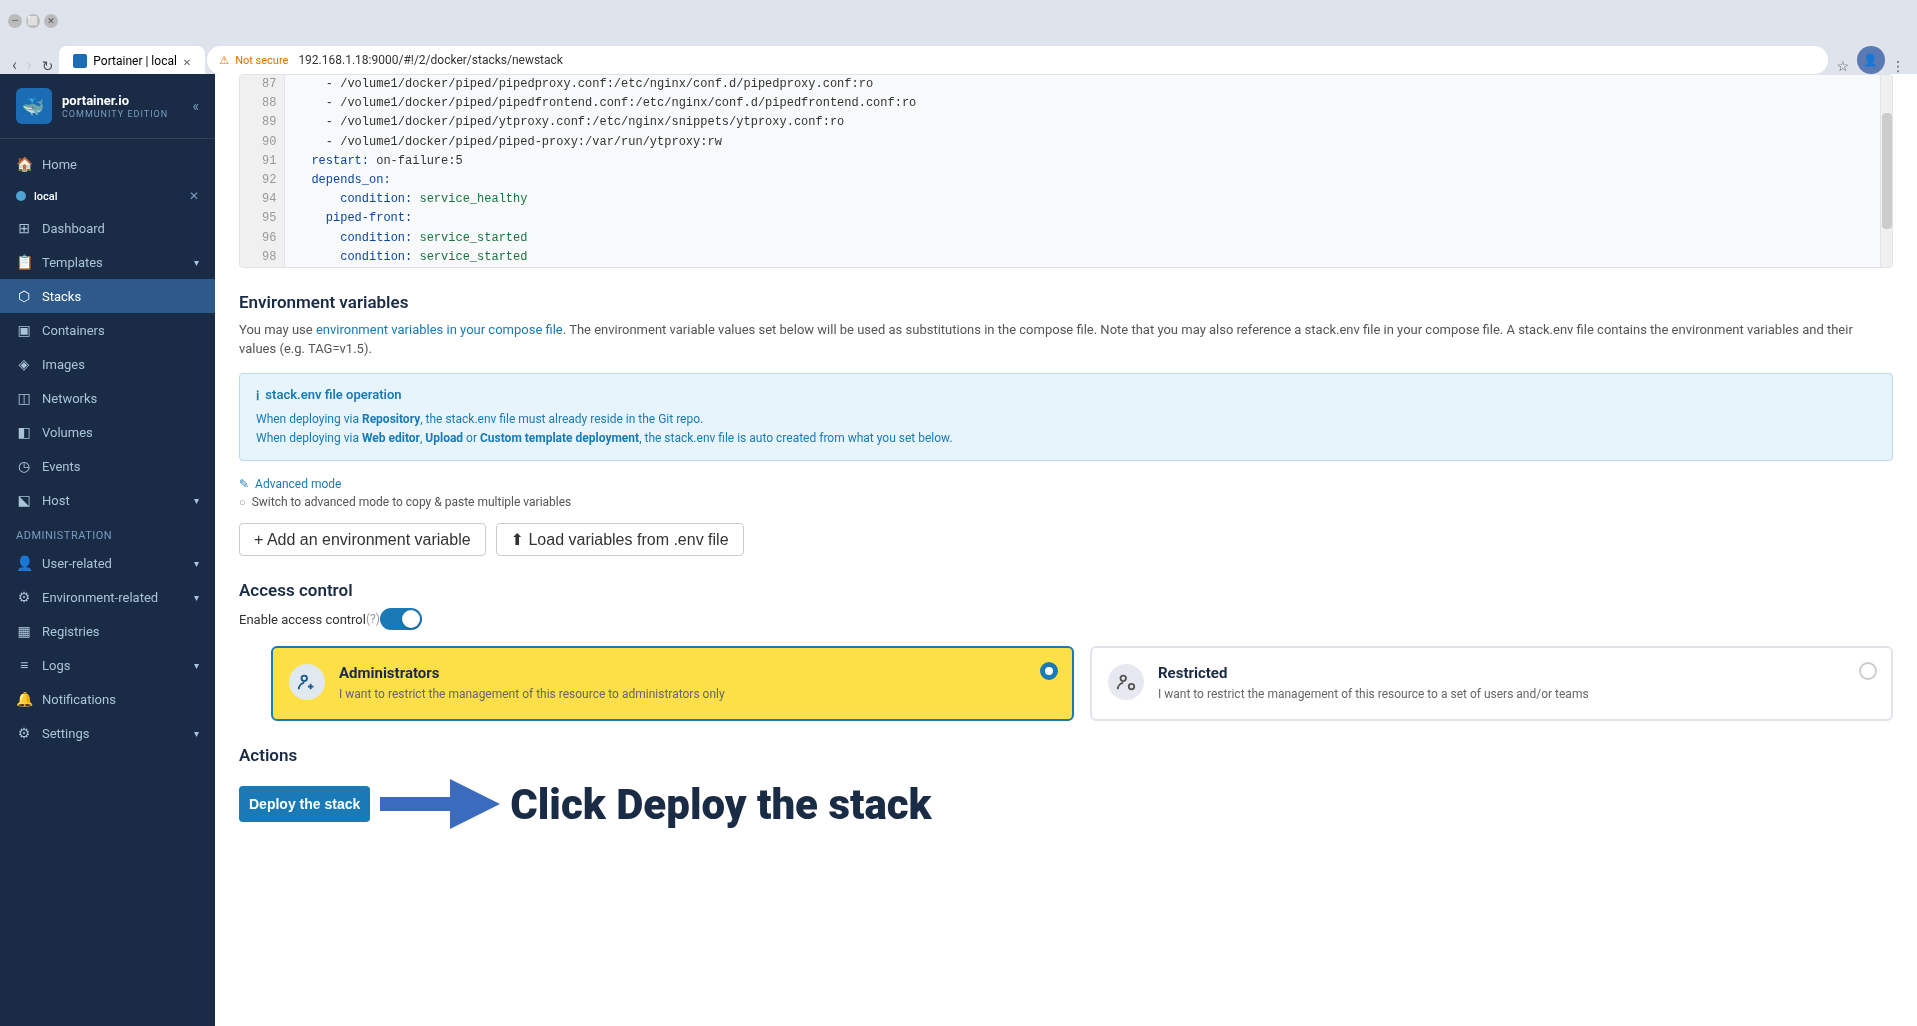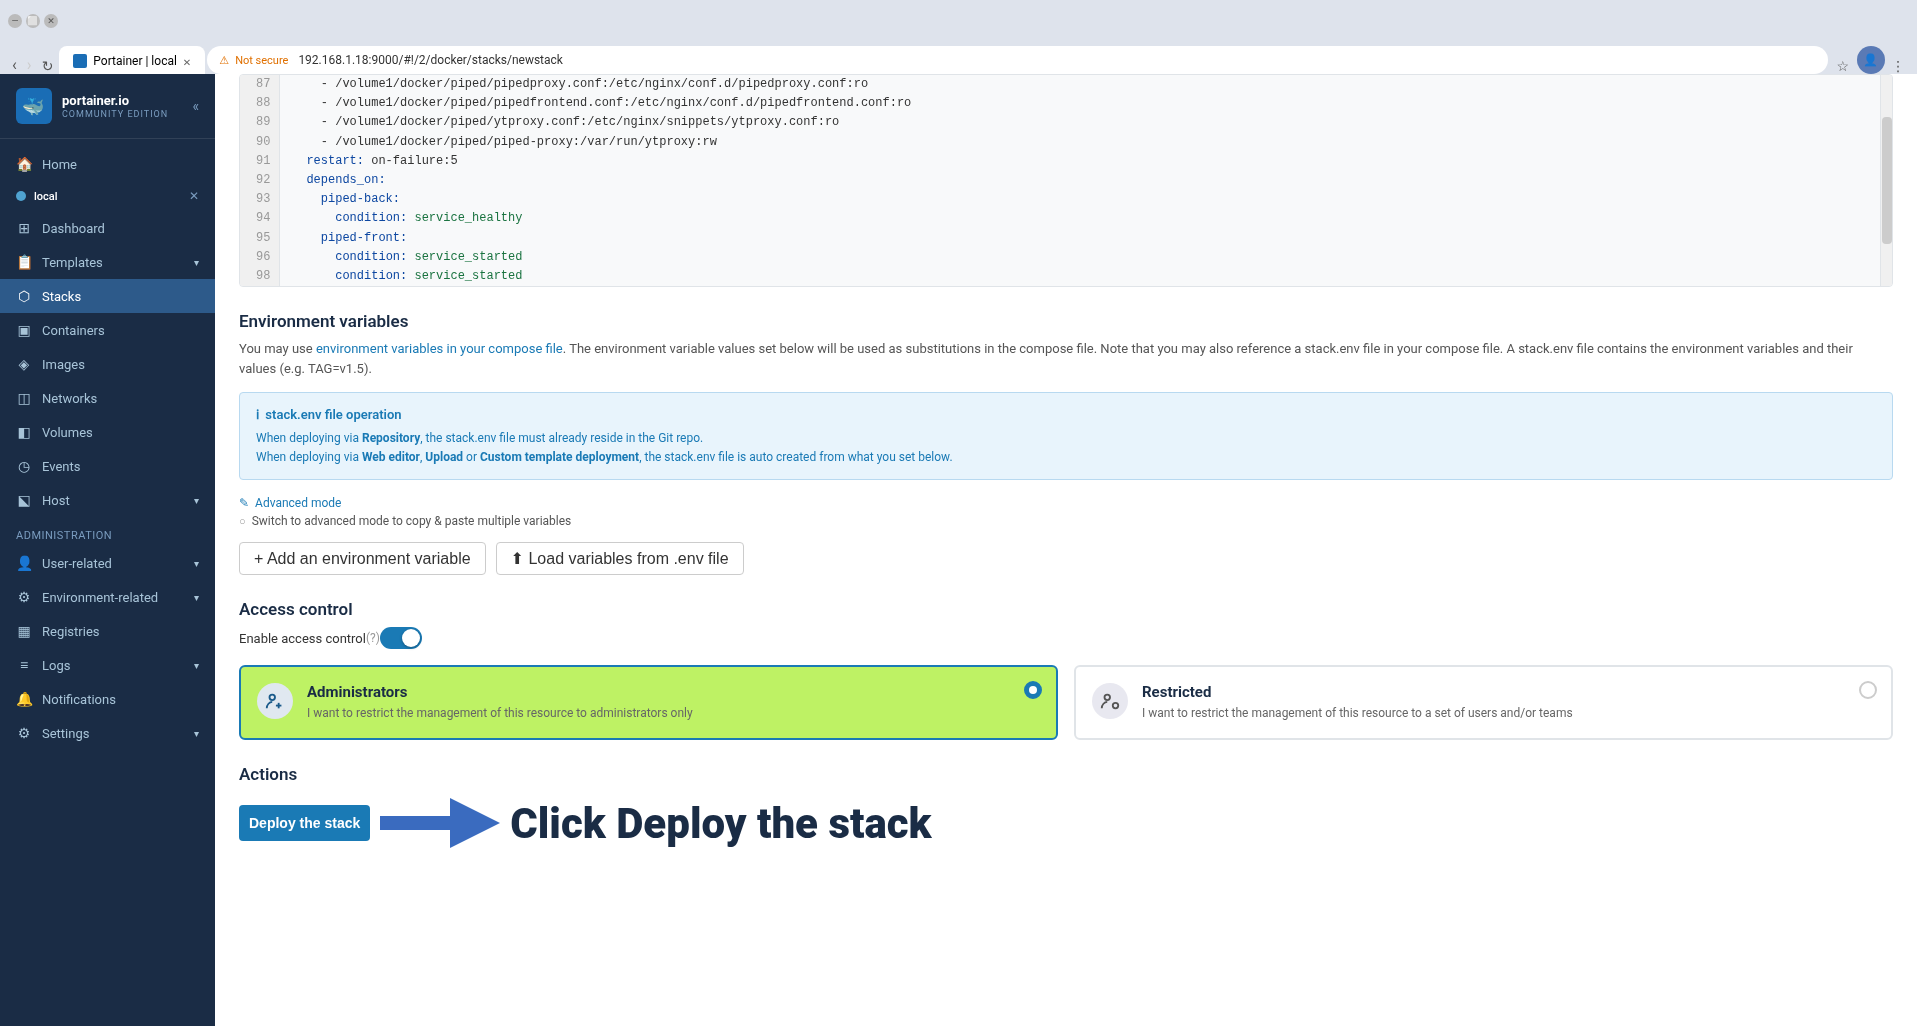--- a/index.html
+++ b/index.html
@@ -40,21 +40,21 @@
 
     .sidebar-section-label { font-size: 11px; color: #7a9cbf; padding: 12px 16px 4px; text-transform: uppercase; letter-spacing: 0.5px; }
 
     
     .main { flex: 1; overflow-y: auto; background: #fff; }
     .content { padding: 0 24px 40px; }
 
     
     .code-area { background: #f8f9fa; border: 1px solid #e0e4e8; border-radius: 4px; overflow: hidden; margin-bottom: 24px; }
     .code-line { display: flex; font-family: 'Courier New', monospace; font-size: 12px; line-height: 1.6; }
-    .line-num { width: 40px; text-align: right; padding: 0 16px; color: #999; background: #f0f0f0; border-right: 1px solid #e0e4e8; user-select: none; flex-shrink: 0; }
+    .line-num { width: 40px; text-align: right; padding: 0 22px; color: #999; background: #f0f0f0; border-right: 1px solid #e0e4e8; user-select: none; flex-shrink: 0; }
     .line-code { padding: 0 12px; color: #333; white-space: pre; }
     .line-code .kw { color: #0d47a1; }
     .line-code .val { color: #1a7340; }
     .scrollbar-area { width: 12px; background: #f0f0f0; border-left: 1px solid #e0e4e8; position: relative; }
 
     
     .section-title { font-size: 17px; font-weight: 600; color: #1a2c45; margin: 20px 0 8px; }
     .section-desc { font-size: 13px; color: #555; margin-bottom: 14px; line-height: 1.5; }
     .section-desc a { color: #1a7ab5; text-decoration: none; }
 
@@ -78,21 +78,21 @@
     
     .access-control-section { margin-bottom: 20px; }
     .enable-row { display: flex; align-items: center; margin-bottom: 16px; }
     .enable-label { font-size: 13px; color: #333; }
     .toggle { width: 42px; height: 22px; background: #1a7ab5; border-radius: 11px; position: relative; cursor: pointer; }
     .toggle-knob { width: 18px; height: 18px; background: #fff; border-radius: 50%; position: absolute; top: 2px; right: 2px; box-shadow: 0 1px 3px rgba(0,0,0,0.3); }
 
     
     .access-cards { display: flex; gap: 16px; margin-bottom: 24px; }
     .access-card { flex: 1; border: 2px solid #e0e4e8; border-radius: 6px; padding: 16px; display: flex; align-items: flex-start; gap: 14px; cursor: pointer; position: relative; }
-    .access-card.selected { border-color: #1a7ab5; background: #bef264; }
+    .access-card.selected { border-color: #1a7ab5; background: #fde047; margin-left: 32px; }
     .card-icon { width: 36px; height: 36px; background: #e0e8f0; border-radius: 50%; display: flex; align-items: center; justify-content: center; font-size: 18px; color: #1a5a8a; flex-shrink: 0; }
     .card-icon.restricted { background: #e8e8f0; color: #555; }
     .card-title { font-size: 15px; font-weight: 700; color: #1a2c45; margin-bottom: 4px; }
     .card-desc { font-size: 12px; color: #666; line-height: 1.4; }
     .card-radio { position: absolute; top: 14px; right: 14px; width: 18px; height: 18px; border-radius: 50%; border: 2px solid #ccc; display: flex; align-items: center; justify-content: center; }
     .card-radio.checked { border-color: #1a7ab5; background: #1a7ab5; }
     .card-radio.checked::after { content: ''; width: 8px; height: 8px; background: #fff; border-radius: 50%; }
 
     
     .actions-section { margin-top: 10px; }
@@ -264,24 +264,20 @@
             <span class="line-num">90</span>
             <span class="line-code">    - /volume1/docker/piped/piped-proxy:/var/run/ytproxy:rw</span>
           </div>
           <div class="code-line">
             <span class="line-num">91</span>
             <span class="line-code">  <span class="kw">restart:</span> on-failure:5</span>
           </div>
           <div class="code-line">
             <span class="line-num">92</span>
             <span class="line-code">  <span class="kw">depends_on:</span></span>
-          </div>
-          <div class="code-line">
-            <span class="line-num">93</span>
-            <span class="line-code">    <span class="kw">piped-back:</span></span>
           </div>
           <div class="code-line">
             <span class="line-num">94</span>
             <span class="line-code">      <span class="kw">condition:</span> <span class="val">service_healthy</span></span>
           </div>
           <div class="code-line">
             <span class="line-num">95</span>
             <span class="line-code">    <span class="kw">piped-front:</span></span>
           </div>
           <div class="code-line">

